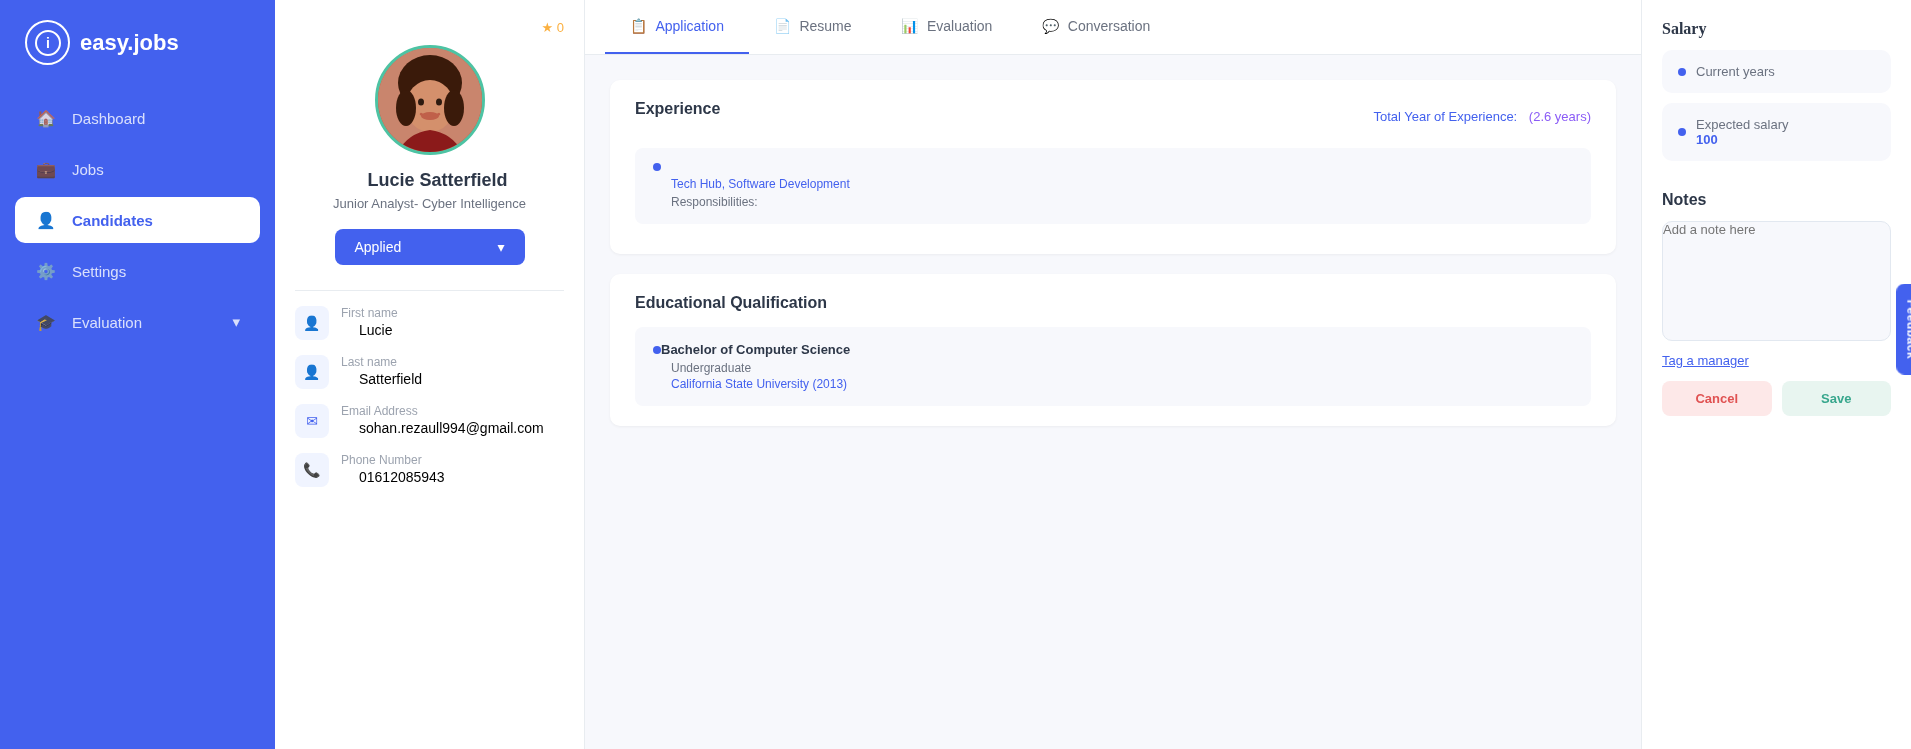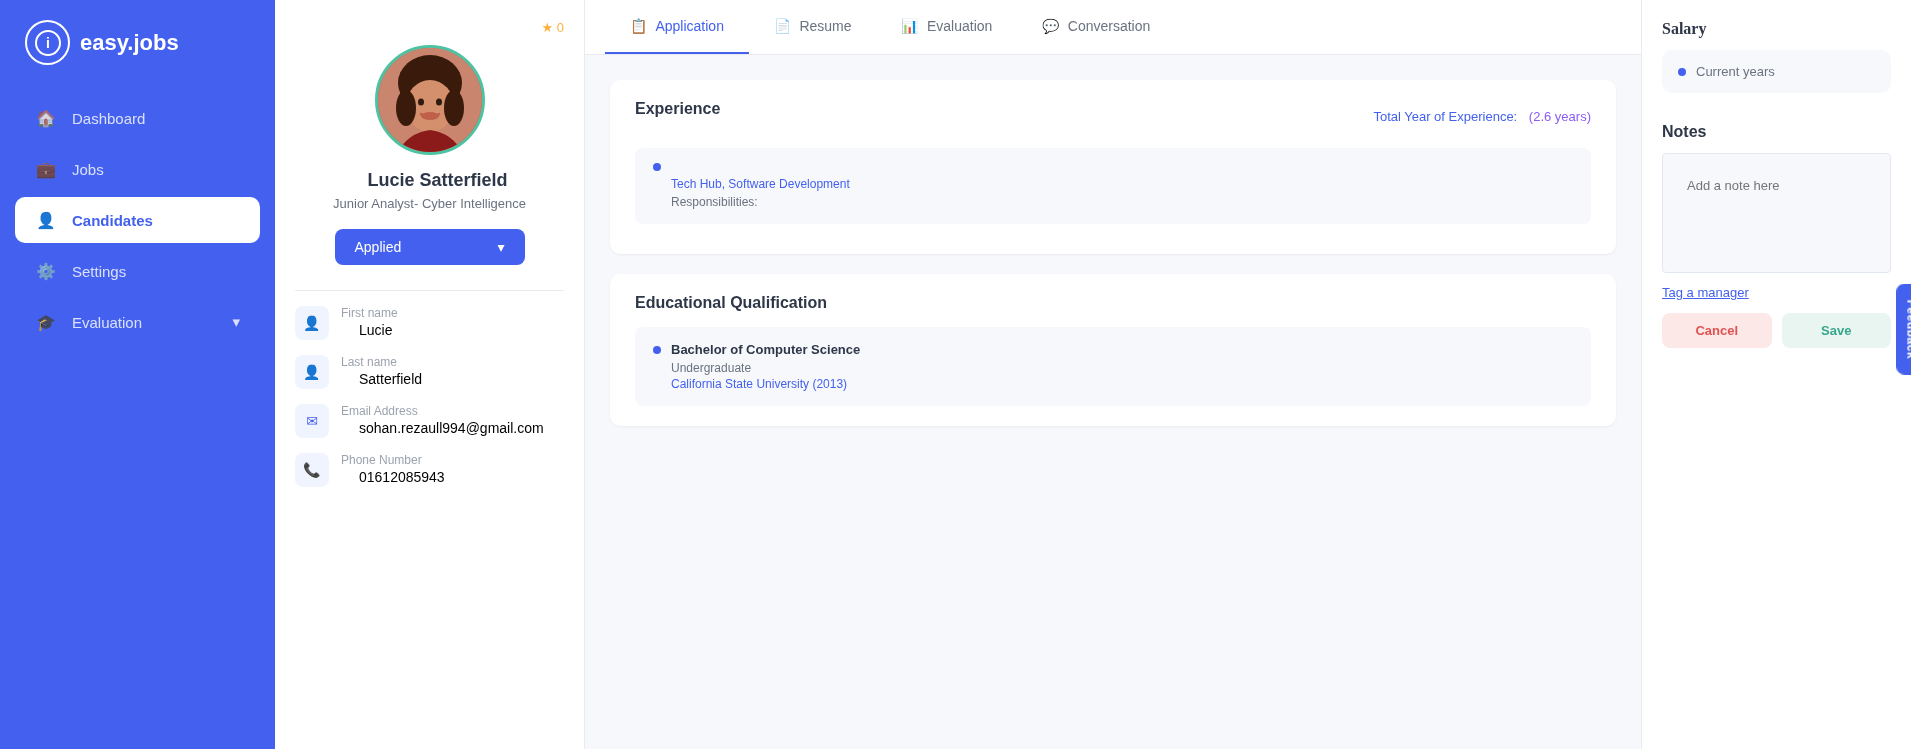--- a/index.html
+++ b/index.html
@@ -212,21 +212,21 @@
     .exp-dot { width: 8px; height: 8px; background: #4361ee; border-radius: 50%; flex-shrink: 0; }
     .exp-title { font-size: 13px; font-weight: 600; color: #2d3748; }
     .exp-company { font-size: 12px; color: #4361ee; margin-bottom: 4px; margin-left: 18px; }
     .exp-resp { font-size: 12px; color: #6b7280; margin-left: 18px; }
 
     .edu-item {
       background: #f7f8fc;
       border-radius: 8px;
       padding: 15px 18px;
     }
-    .edu-header { display: flex; align-items: center; gap: 10px; margin-bottom: 4px; }
+    .edu-header { display: flex; align-items: center; margin-bottom: 4px; }
     .edu-dot { width: 8px; height: 8px; background: #4361ee; border-radius: 50%; flex-shrink: 0; }
     .edu-title { font-size: 13px; font-weight: 600; color: #2d3748; }
     .edu-type { font-size: 12px; color: #6b7280; margin-left: 18px; margin-bottom: 2px; }
     .edu-school { font-size: 12px; color: #4361ee; margin-left: 18px; }
 
     
     .right-panel {
       width: 270px;
       background: white;
       border-left: 1px solid #e8ecf0;
@@ -251,22 +251,22 @@
     .salary-dot { width: 8px; height: 8px; background: #4361ee; border-radius: 50%; flex-shrink: 0; }
     .salary-label { font-size: 13px; color: #6b7280; }
     .salary-value { font-size: 13px; color: #4361ee; font-weight: 600; }
 
     .notes-section {}
     .notes-title { font-size: 16px; font-weight: 700; color: #2d3748; margin-bottom: 12px; }
     .notes-textarea {
       width: 100%;
       min-height: 120px;
       border: 1px solid #e2e8f0;
-      border-radius: 4px;
-      padding: 24px;
+      border-radius: 10px;
+      padding: 0;
       font-size: 13px;
       color: #9ca3af;
       resize: none;
       background: #f7f8fc;
       outline: none;
       font-family: inherit;
     }
     .tag-manager {
       color: #4361ee;
       font-size: 13px;
@@ -485,20 +485,27 @@
   </div>
 
   <div class="right-panel">
 
     <div class="salary-section">
       <div class="salary-title">Salary</div>
       <div class="salary-card">
         <div class="salary-dot"></div>
         <span class="salary-label">Current years</span>
       </div>
+      <div class="salary-card">
+        <div class="salary-dot"></div>
+        <div>
+          <div class="salary-label">Expected salary</div>
+          <div class="salary-value">100</div>
+        </div>
+      </div>
     </div>
 
     <div class="notes-section">
       <div class="notes-title">Notes</div>
       <textarea class="notes-textarea" placeholder="Add a note here" style=""></textarea>
       <a class="tag-manager">Tag a manager</a>
       <div class="notes-actions">
         <button class="btn-cancel">Cancel</button>
         <button class="btn-save">Save</button>
       </div>

